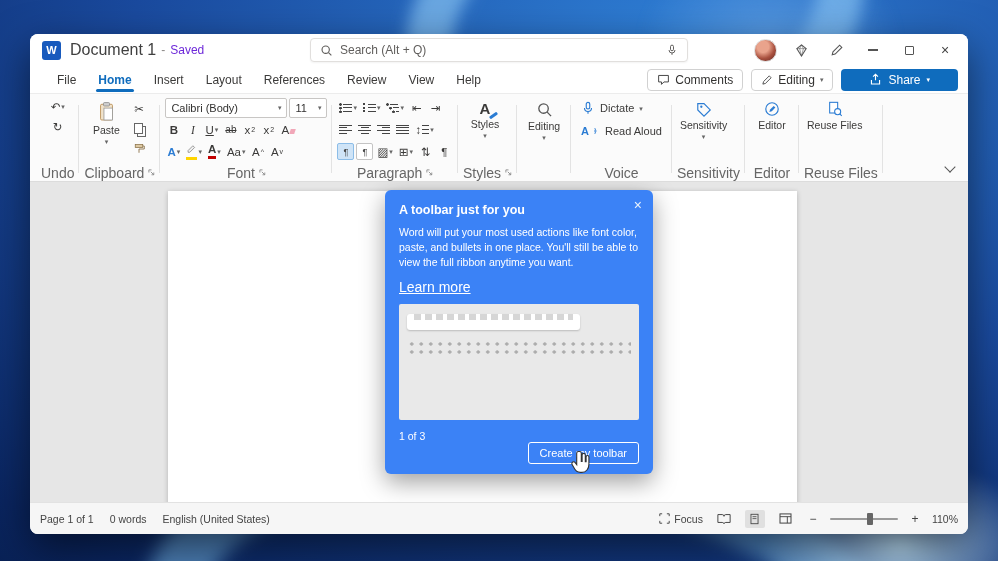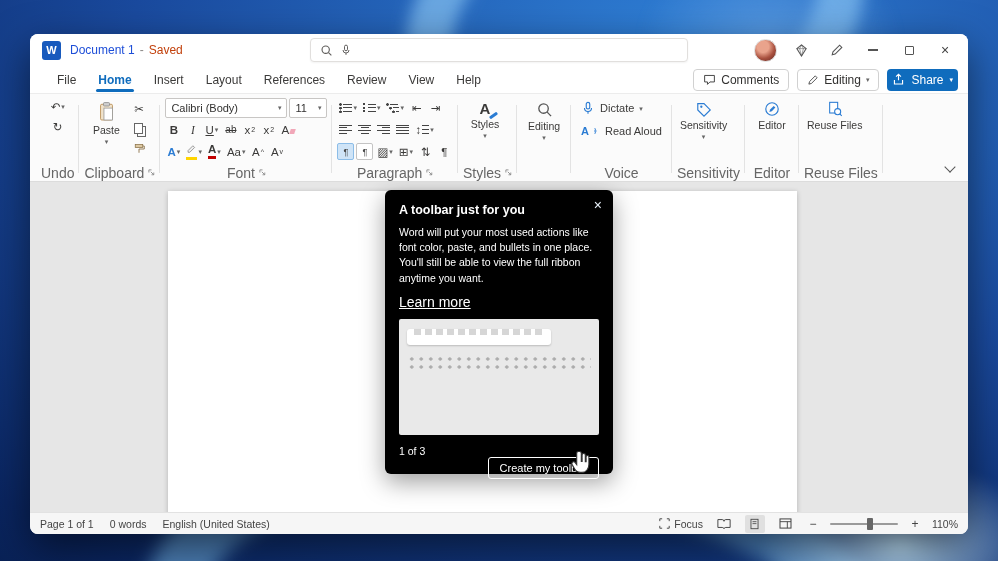--- a/index.html
+++ b/index.html
@@ -13,41 +13,41 @@
   .b2{left:140px;top:430px;width:780px;height:430px;border:60px solid rgba(128,196,246,.55);filter:blur(9px);transform:rotate(8deg)}
   .b3{left:760px;top:460px;width:280px;height:170px;background:radial-gradient(closest-side,rgba(196,232,253,.95),rgba(196,232,253,0));filter:blur(5px)}
   .b4{left:640px;top:-60px;width:260px;height:200px;background:radial-gradient(closest-side,rgba(120,180,240,.55),rgba(120,180,240,0));filter:blur(6px)}
 
   
   .window{position:absolute;left:30px;top:34px;width:938px;height:500px;background:#fff;border-radius:8px;box-shadow:0 14px 40px rgba(0,0,0,.55);display:flex;flex-direction:column;overflow:hidden}
 
   
   .titlebar{height:32px;display:flex;align-items:center;padding:0 8px 0 12px;background:#fff;position:relative;flex:none}
   .wlogo{width:19px;height:19px;background:#185abd;color:#fff;font-size:11px;font-weight:bold;display:flex;align-items:center;justify-content:center;border-radius:3px;margin-right:9px}
-  .ttext{font-size:12px;color:#1d4ed8;white-space:nowrap}
+  .ttext{font-size:16px;color:#404040;white-space:nowrap}
   .dash{font-size:12px;color:#8a8886;margin:0 5px}
-  .saved{font-size:12px;color:#c2410c}
+  .saved{font-size:12px;color:#6d28d9}
   .searchbox{position:absolute;left:50%;transform:translateX(-50%);top:4px;width:378px;height:24px;border:1px solid #e1dfdd;background:#fff;border-radius:4px;display:flex;align-items:center;gap:7px;padding:0 9px;box-shadow:0 1px 2px rgba(0,0,0,.05)}
   .searchbox input{border:0;outline:0;flex:1;font-size:12px;color:#323130;font-family:inherit;background:transparent}
   .searchbox input::placeholder{color:#605e5c}
   .tbright{margin-left:auto;display:flex;align-items:center;gap:6px}
   .ico24{width:30px;height:26px;display:flex;align-items:center;justify-content:center;border-radius:3px}
   .avatar{width:23px;height:23px;border-radius:50%;background:radial-gradient(circle at 38% 32%,#e9a38c 0 30%,#a9513f 60%,#5e2420 100%);border:1px solid #ddd}
   .winctl{width:30px;height:28px;display:flex;align-items:center;justify-content:center;color:#444;font-size:14px}
   .minbar{width:10px;height:1.4px;background:#555;display:inline-block}
   .sq{width:9px;height:9px;border:1.3px solid #555;border-radius:1px;display:inline-block}
 
   
   .tabsrow{height:28px;display:flex;align-items:center;padding:0 10px 0 16px;background:#fff;font-size:12px;color:#3b3a39;border-bottom:1px solid #ececec;flex:none}
   .tab{padding:5px 11px;position:relative;white-space:nowrap;cursor:default}
   .tab.active{color:#0f6cbd;font-weight:bold}
   .tab.active::after{content:"";position:absolute;left:9px;right:9px;bottom:0;height:3px;background:#0f6cbd;border-radius:3px}
   .trr{margin-left:auto;display:flex;align-items:center;gap:8px}
   .obtn{display:flex;align-items:center;gap:5px;border:1px solid #d1d1d1;border-radius:4px;padding:3px 9px;font-size:12px;color:#323130;background:#fff;white-space:nowrap}
-  .sharebtn{display:flex;align-items:center;gap:6px;background:#0f6cbd;color:#fff;border-radius:4px;padding:4px 5px;font-size:12px;white-space:nowrap}
+  .sharebtn{display:flex;align-items:center;gap:6px;background:#0f6cbd;color:#fff;border-radius:4px;padding:4px 28px;font-size:12px;white-space:nowrap}
   .cv{font-size:7px;color:#666;line-height:1}
   .sharebtn .cv{color:#fff}
 
   
   .ribbon{height:88px;background:#fbfbfb;border-bottom:1px solid #dcdcdc;display:flex;padding:3px 6px 0 6px;position:relative;flex:none}
   .grp{display:flex;flex-direction:column;padding:0 5px;position:relative}
   .grp::after{content:"";position:absolute;right:0;top:8px;bottom:8px;width:1px;background:#e3e3e3}
   .gbody{display:flex;flex:1;align-items:flex-start;gap:2px}
   .col{flex-direction:column;align-items:center;gap:1px;display:flex}
   .rows{display:flex;flex-direction:column;gap:1px}
@@ -80,36 +80,36 @@
   .cpy{position:relative;width:9px;height:11px;border:1.2px solid #666;background:#fff;box-shadow:3px 3px 0 -1px #fbfbfb,3px 3px 0 0 #666;display:inline-block}
   .styA{font-size:15px;font-weight:bold;color:#3b3a39;position:relative;line-height:1}
   .styA::after{content:"";position:absolute;right:-8px;bottom:-1px;width:9px;height:3px;background:#2b7cd3;transform:rotate(-35deg);border-radius:1px}
   .chevcol{position:absolute;right:14px;bottom:10px;width:8px;height:8px;border-right:1.6px solid #555;border-bottom:1.6px solid #555;transform:rotate(45deg)}
 
   
   .docarea{flex:1;background:#e6e6e6;position:relative;overflow:hidden}
   .page{position:absolute;left:138px;top:9px;width:629px;height:420px;background:#fff;box-shadow:0 1px 5px rgba(0,0,0,.22)}
 
   
-  .callout{position:absolute;left:355px;top:8px;width:228px;height:284px;background:#000000;border-radius:6px;box-shadow:0 8px 24px rgba(0,0,0,.38);color:#fff;padding:13px 14px 10px 14px;display:flex;flex-direction:column;z-index:10}
+  .callout{position:absolute;left:355px;top:8px;width:268px;height:284px;background:#3b82f6;border-radius:6px;box-shadow:0 8px 24px rgba(0,0,0,.38);color:#fff;padding:13px 14px 10px 14px;display:flex;flex-direction:column;z-index:10}
   .ctitle{font-size:12.5px;font-weight:bold;margin-bottom:8px}
   .xclose{position:absolute;top:7px;right:11px;font-size:14px;color:#eaf3fb;cursor:default}
   .cbody{font-size:10.5px;line-height:1.45;margin-bottom:8px}
   .clink{font-size:14px;color:#fff;text-decoration:underline;margin-bottom:9px;display:inline-block;width:max-content}
   .cprev{height:116px;background:#e9e9e9;border-radius:2px;flex:none;overflow:hidden}
   .minibar{width:72%;height:16px;background:#fff;border-radius:3px;box-shadow:0 1px 2px rgba(0,0,0,.2);margin:10px 0 8px 8px}
   .minibar::before{content:"";display:block;margin:5px 7px;height:6px;background:repeating-linear-gradient(90deg,#d6d6d6 0 7px,transparent 7px 11px)}
   .dots{margin:0 8px;height:17px;background-image:radial-gradient(circle,#ababab 1.4px,transparent 1.9px);background-size:9.5px 8px;background-position:0 2px;background-repeat:repeat}
   .cfoot{margin-top:10px;display:flex;flex-direction:column}
   .cstep{font-size:10.5px;margin-bottom:0}
   .cta{align-self:flex-end;background:transparent;border:1px solid #fff;border-radius:3px;color:#fff;font-size:11px;padding:4px 11px;font-family:inherit;cursor:pointer}
   .hand{position:absolute;left:540px;top:268px;z-index:20}
 
   
-  .statusbar{height:22px;background:#f6f6f6;border-top:1px solid #e2e2e2;display:flex;align-items:center;font-size:10.5px;color:#444;padding:4px 10px;gap:16px;flex:none}
+  .statusbar{height:32px;background:#f6f6f6;border-top:1px solid #e2e2e2;display:flex;align-items:center;font-size:10.5px;color:#444;padding:4px 10px;gap:16px;flex:none}
   .sitem{white-space:nowrap;display:flex;align-items:center;gap:4px}
   .sright{margin-left:auto;display:flex;align-items:center;gap:11px}
   .viewico{width:20px;height:18px;display:flex;align-items:center;justify-content:center;border-radius:2px}
   .viewico.sel{background:#e0e0e0}
   .track{width:68px;height:2px;background:#9a9a9a;position:relative;border-radius:1px}
   .thumb{position:absolute;left:55%;top:-5px;width:6px;height:12px;background:#666;border-radius:1px}
   .zbtn{font-size:12px;color:#444;width:12px;text-align:center}
 </style>
 </head>
 <body>
@@ -126,20 +126,21 @@
       <div class="wlogo">W</div>
       <span class="ttext">Document 1</span>
       <span class="dash">-</span>
       <span class="saved">Saved</span>
 
       <div class="searchbox">
         <svg viewBox="0 0 16 16" width="13" height="13">
             <circle cx="7" cy="7" r="4.5" fill="none" stroke="#605e5c" stroke-width="1.4"></circle>
             <line x1="10.5" y1="10.5" x2="14" y2="14" stroke="#605e5c" stroke-width="1.4"></line>
           </svg>
+        <input type="text" placeholder="Search (Alt + Q)" style="">
         <svg viewBox="0 0 16 16" width="12" height="12">
             <rect x="6" y="1.5" width="4" height="7.5" rx="2" fill="none" stroke="#605e5c" stroke-width="1.3"></rect>
             <path d="M4 8a4 4 0 0 0 8 0" fill="none" stroke="#605e5c" stroke-width="1.3"></path>
             <line x1="8" y1="12" x2="8" y2="14.5" stroke="#605e5c" stroke-width="1.3"></line>
           </svg>
       </div>
 
       <div class="tbright">
         <div class="ico24">
             <span class="avatar"></span>

